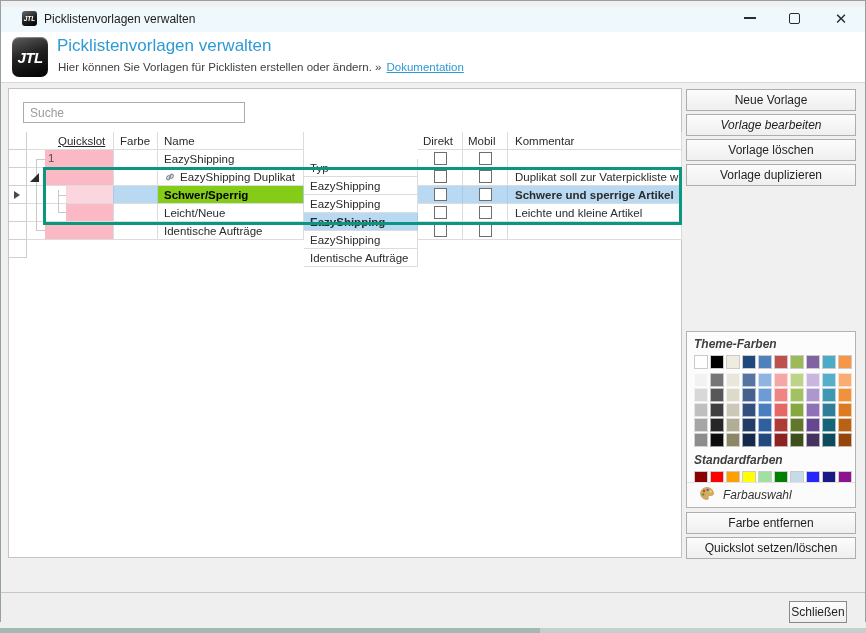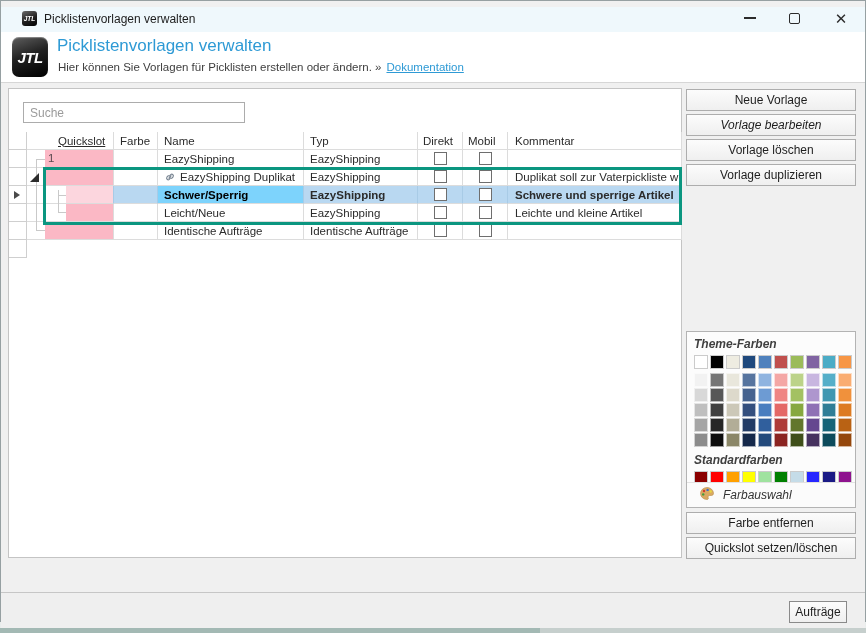--- a/index.html
+++ b/index.html
@@ -43,34 +43,34 @@
             font-family:"Liberation Sans", sans-serif; font-size:12px; padding-left:6px; color:#333; outline:none; }
   .search::placeholder { color:#9B9B9B; }
 
   
   .grid { position:absolute; left:0; top:43px; width:673px; font-size:11.5px; color:#2b2b2b; }
   .grow { display:flex; height:18px; }
   .cell { height:18px; border-right:1px solid #DCDCDC; border-bottom:1px solid #DCDCDC;
           display:flex; align-items:center; overflow:hidden; white-space:nowrap; position:relative; background:#fff; }
   .c0 { width:18px; border-color:#CFCFCF; }
   .c1 { width:87px; } .c2 { width:44px; } .c3 { width:146px; padding-left:6px; }
-  .c4 { width:114px; padding-left:6px; } .c5 { width:45px; justify-content:center; }
+  .c4 { width:114px; padding-left:6px;margin-top:27px; } .c5 { width:45px; justify-content:center; }
   .c6 { width:45px; justify-content:center; } .c7 { width:174px; padding-left:7px;text-align:right; }
   .ghead .cell { color:#2b2b2b; }
   .ghead .c1 { padding-left:31px;text-decoration:underline; } .ghead .c2 { padding-left:6px; }
   .ghead .c5,.ghead .c6 { justify-content:flex-start; padding-left:5px; }
   .qs-pink { position:absolute; top:0; height:17px; background:var(--c-pink); font-size:11.5px; line-height:17px; color:#5A4A50; }
   .ind-a .qs-pink { left:18px; width:69px; padding-left:3px; }
   .ind-b .qs-pink { left:39px; width:48px; }
   .ind-b.lite .qs-pink { background:var(--c-pink-light); }
   .cb { width:13px; height:13px; border:1px solid #6E6E6E; background:#fff; }
   .sel .cell { background:var(--c-selection); border-right-color:#A8CBE6; font-weight:bold; }
   .sel .c0 { background:#fff; border-color:#CFCFCF; }
   .sel .c1 { background:#fff; }
-  .sel .c3 { background:#7dd3fc; color:#000; }
+  .sel .c3 { background:#84cc16; color:#000; }
   .link-ico { margin-right:4px; display:inline-flex; flex:none; }
   .extra-rh { left:0; top:151px; width:18px; height:18px; border-right:1px solid #CFCFCF; border-bottom:1px solid #CFCFCF; background:#fff; }
 
   
   .tl { background:#C9C9C9; }
   .tree-v1 { left:27px; top:70px; width:1px; height:72px; }
   .tree-t1 { left:27px; top:70px; width:9px; height:1px; }
   .tree-t2 { left:27px; top:141px; width:9px; height:1px; }
   .tree-v2 { left:49px; top:101px; width:1px; height:23px; }
   .tree-t3 { left:49px; top:106px; width:8px; height:1px; }
@@ -356,17 +356,17 @@
           </svg>
       </span>
       <span>Farbauswahl</span>
     </div>
   </div>
 
   <div class="abs btn b-rmcolor">Farbe entfernen</div>
   <div class="abs btn b-qs">Quickslot setzen/löschen</div>
 
   <div class="abs footer"></div>
-  <div class="abs btn b-close">Aufträge</div>
+  <div class="abs btn b-close">Schließen</div>
 
   <div class="abs bottom-strip-l"></div>
   <div class="abs bottom-strip-r"></div>
 </div>
 
 </body></html>

